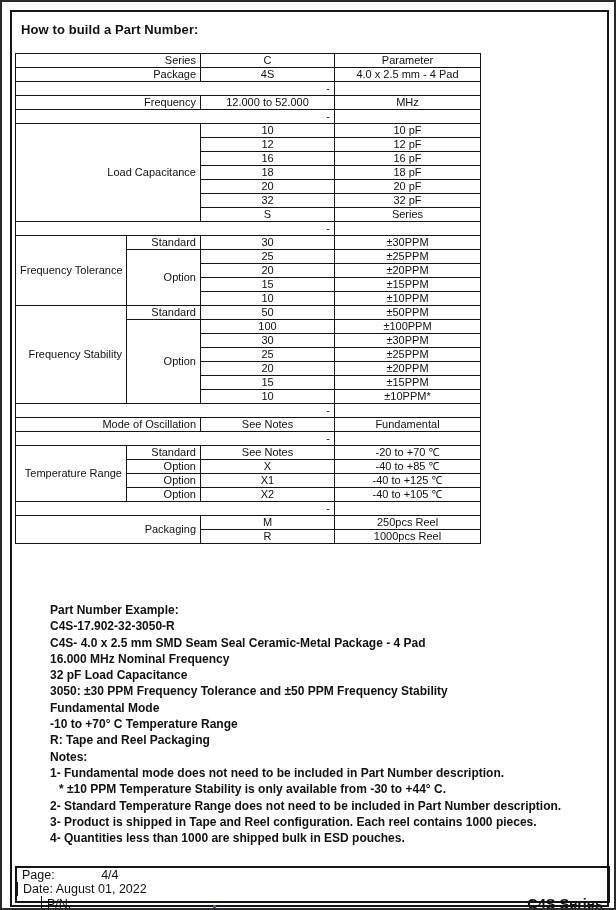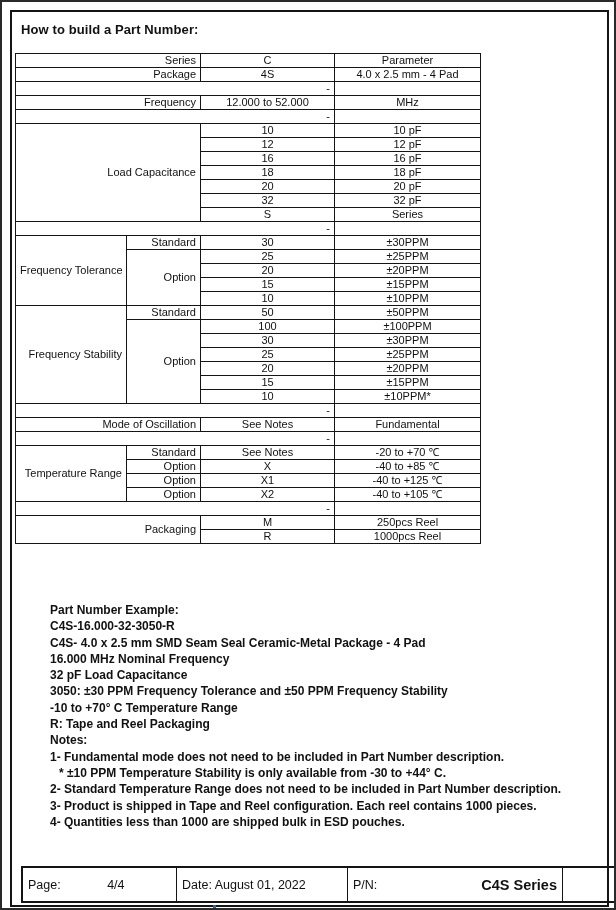--- a/index.html
+++ b/index.html
@@ -34,23 +34,23 @@
   td.r { text-align:right; }
   td.c { text-align:center; padding:0 2px; }
   td.dash { text-align:right; padding-right:6px; }
   .notes-block {
     position:absolute; left:18px; top:600px; width:585px;
     font-size:12px; font-weight:bold; line-height:16.3px;
   }
   .notes-block .line { white-space:nowrap;margin-left:30px; }
   .notes-block .indent { padding-left:9px; }
   .footer-table {
-    position:absolute; left:19px; top:864px; width:595px; height:37px;
+    position:absolute; left:13px; top:864px; width:595px; height:37px;
     border:2px solid #141414; display:flex; align-items:stretch;
-    font-size:12.5px; font-weight:400;
+    font-size:12.5px; font-weight:400;flex-direction:column;
   }
   .footer-cell { display:flex; align-items:center; padding:0 5px; }
   .footer-cell + .footer-cell { border-left:1.5px solid #141414; }
   .cell-page { width:153px; }
   .cell-date { width:147px; }
   .cell-pn { flex:1;margin-left:24px; }
   .cell-end { width:52px; }
   .cell-page .val { flex:1; text-align:center; }
   .cell-pn .val { flex:1; text-align:right; font-weight:bold; font-size:14.5px; }
   .scan-mark {
@@ -235,25 +235,26 @@
   </tr>
   <tr>
     <td class="c">R</td>
     <td class="c">1000pcs Reel</td>
   </tr>
 </tbody>
   </table>
 
 <div class="notes-block">
   <div class="line">Part Number Example:</div>
-  <div class="line">C4S-16.000-32-3050-R</div>
+  <div class="line">C4S-17.902-32-3050-R</div>
   <div class="line">C4S- 4.0 x 2.5 mm SMD Seam Seal Ceramic-Metal Package - 4 Pad</div>
   <div class="line">16.000 MHz Nominal Frequency</div>
   <div class="line">32 pF Load Capacitance</div>
   <div class="line">3050: ±30 PPM Frequency Tolerance and ±50 PPM Frequency Stability</div>
+  <div class="line">Fundamental Mode</div>
   <div class="line">-10 to +70° C Temperature Range</div>
   <div class="line">R: Tape and Reel Packaging</div>
   <div class="line">Notes:</div>
   <div class="line">1- Fundamental mode does not need to be included in Part Number description.</div>
   <div class="line indent">* ±10 PPM Temperature Stability is only available from -30 to +44° C.</div>
   <div class="line">2- Standard Temperature Range does not need to be included in Part Number description.</div>
   <div class="line">3- Product is shipped in Tape and Reel configuration. Each reel contains 1000 pieces.</div>
   <div class="line">4- Quantities less than 1000 are shipped bulk in ESD pouches.</div>
 </div>
 

